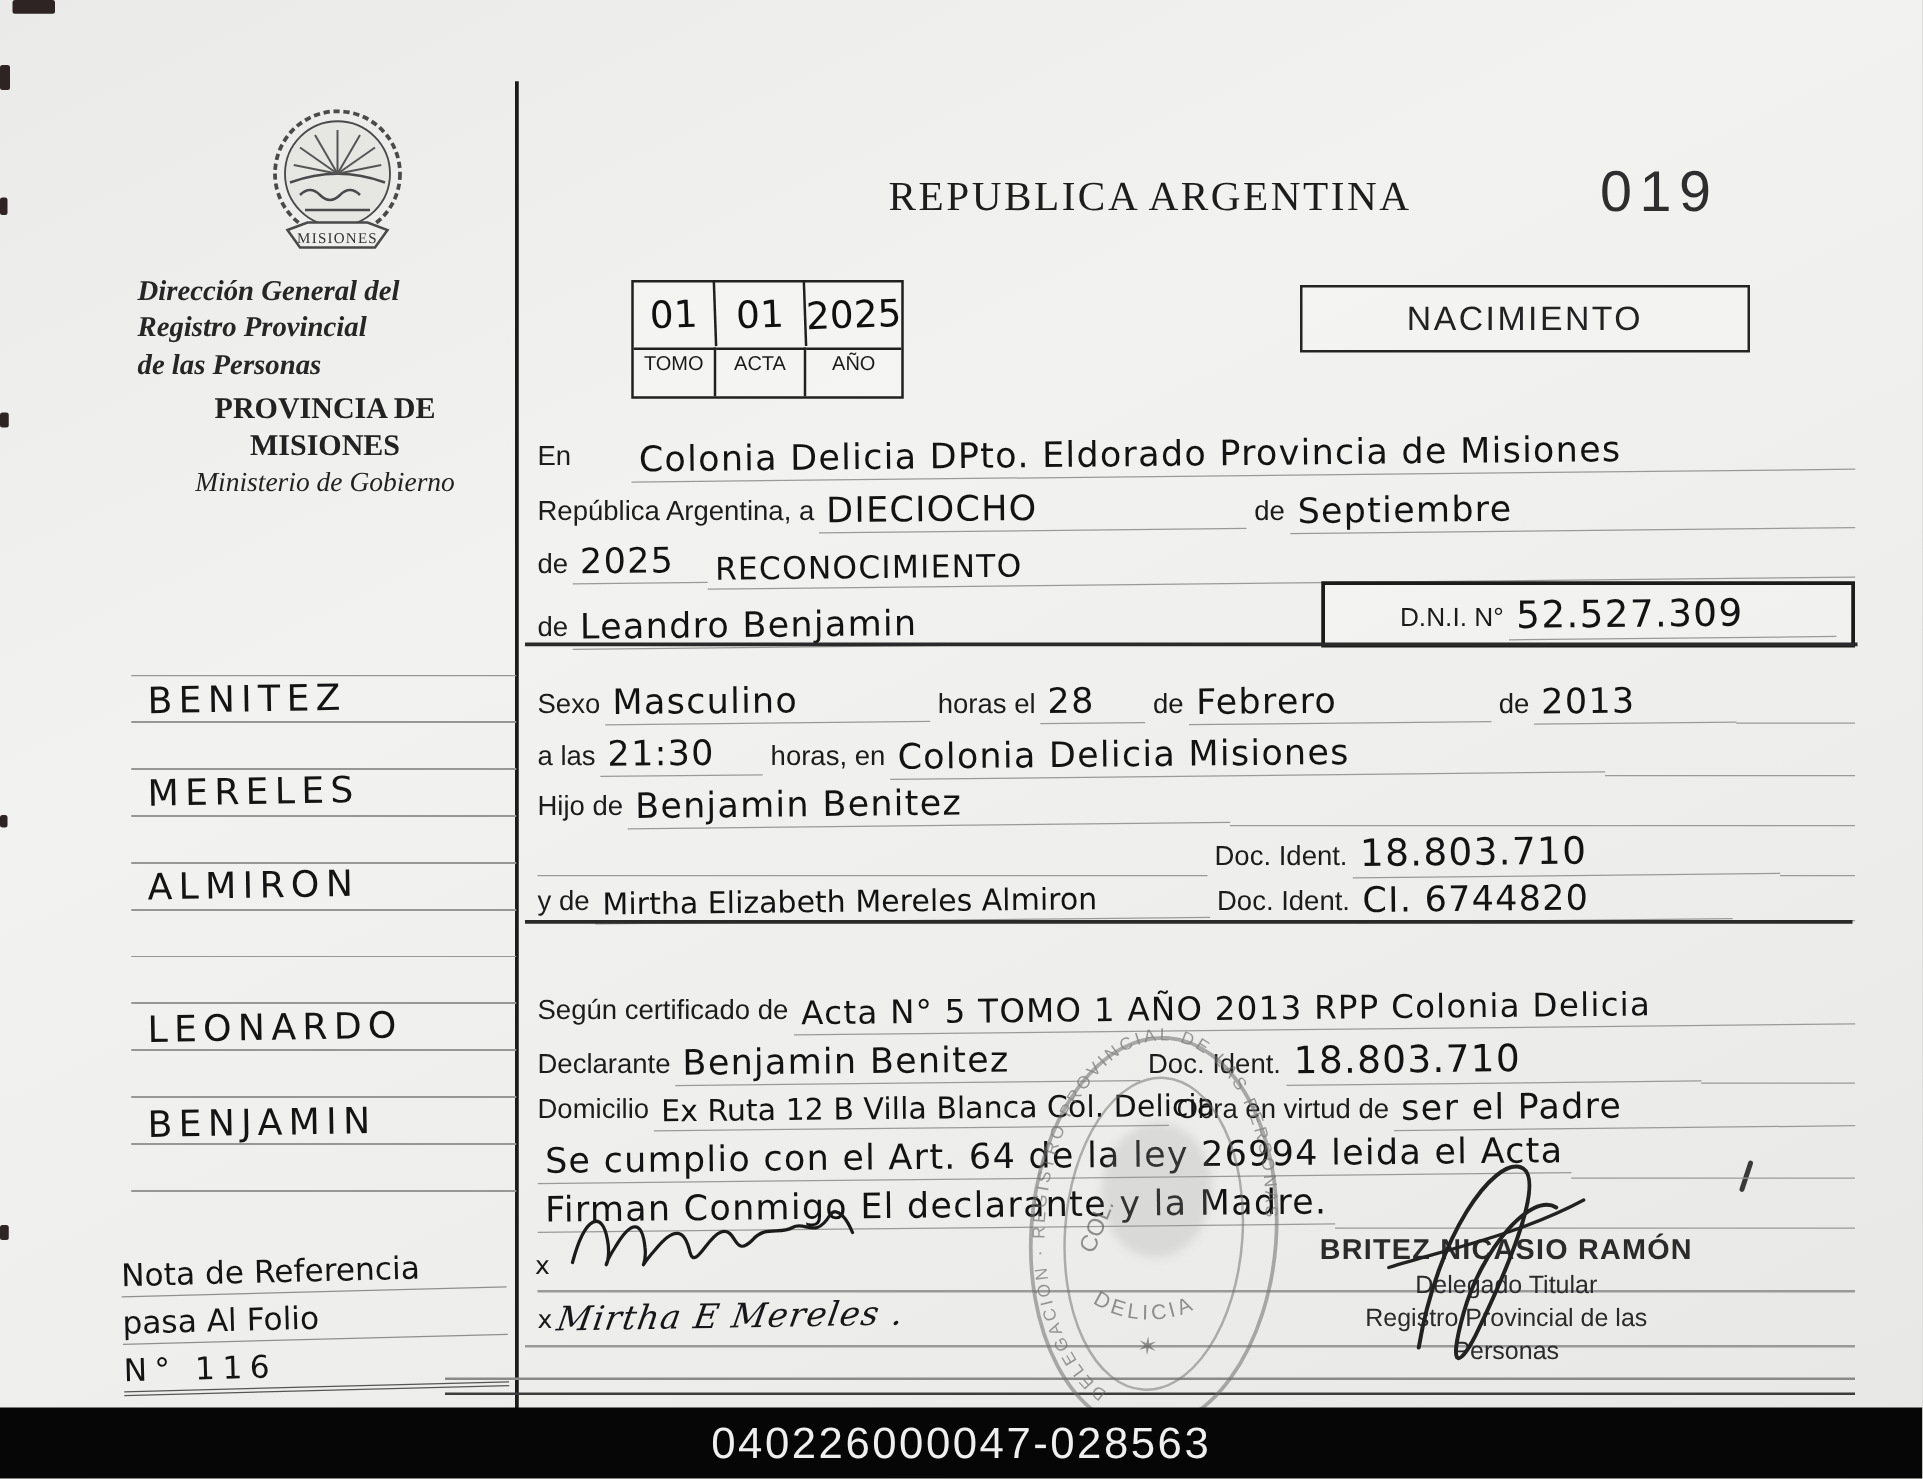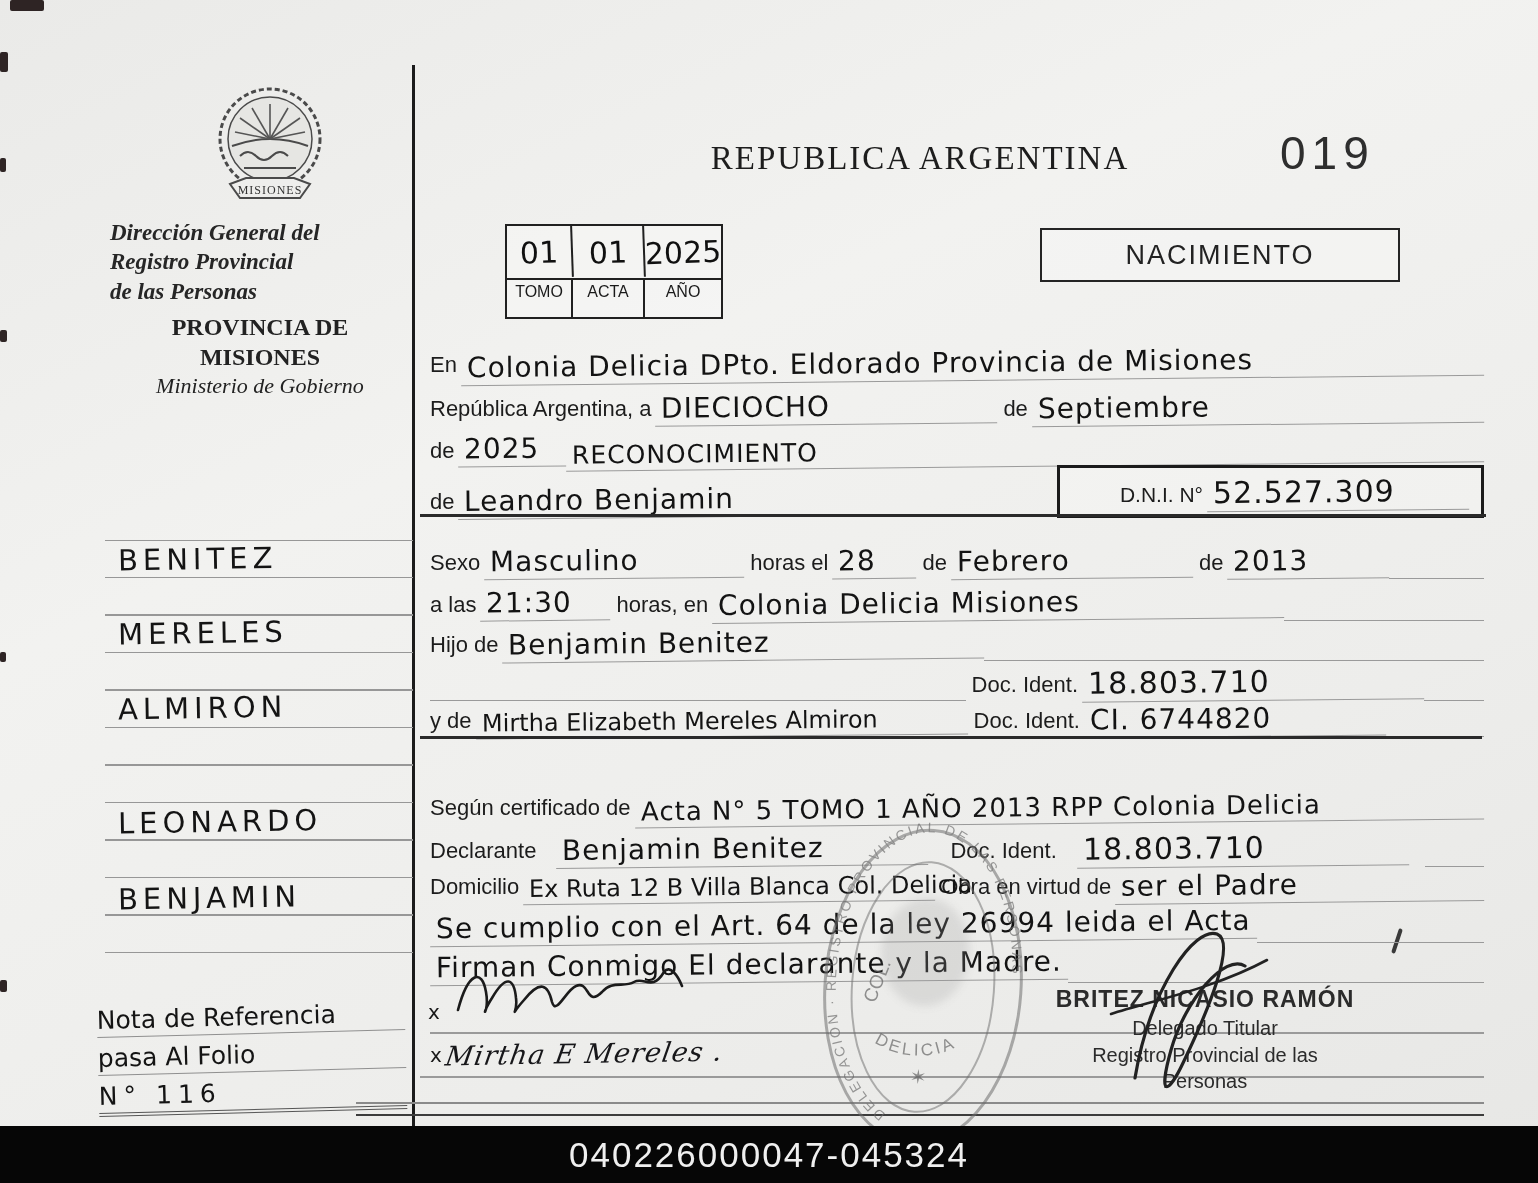--- a/index.html
+++ b/index.html
@@ -144,21 +144,21 @@
     <div class="cell val">2025</div>
     <div class="cell lab">TOMO</div>
     <div class="cell lab">ACTA</div>
     <div class="cell lab">AÑO</div>
   </div>
 
   <div class="act-box">
     <span>NACIMIENTO</span>
   </div>
 
-  <div class="row" style="top:346px;">
+  <div class="row" style="top:346px;gap:44px;">
     <span class="pl">En</span>
     <span class="hw uv" style="flex:1;">Colonia Delicia DPto. Eldorado Provincia de Misiones</span>
   </div>
 
   <div class="row" style="top:390px;">
     <span class="pl">República Argentina, a</span>
     <span class="hw uv" style="width:330px;">DIECIOCHO</span>
     <span class="pl after">de</span>
     <span class="hw uv" style="flex:1;">Septiembre</span>
   </div>
@@ -222,21 +222,21 @@
   </div>
 
   <div class="hr-thick" style="left:420px;top:736px;width:1062px;"></div>
 
 
   <div class="row" style="top:792px;">
     <span class="pl">Según certificado de</span>
     <span class="hw uv" style="flex:1;font-size:26px;">Acta N° 5 TOMO 1 AÑO 2013 RPP Colonia Delicia</span>
   </div>
 
-  <div class="row" style="top:830px;gap:16px;">
+  <div class="row" style="top:830px;">
     <span class="pl">Declarante</span>
     <span class="hw uv" style="width:360px;">Benjamin Benitez</span>
     <span class="pl after">Doc. Ident.</span>
     <span class="hw uv" style="width:320px;font-size:30px;">18.803.710</span>
     <span class="fill"></span>
   </div>
 
   <div class="row" style="top:868px;">
     <span class="pl">Domicilio</span>
     <span class="hw sm uv" style="width:400px;">Ex Ruta 12 B Villa Blanca Col. Delicia</span>
@@ -295,16 +295,16 @@
       <textPath href="#ringPath" startOffset="4%">DELEGACIÓN · REGISTRO PROVINCIAL DE LAS PERSONAS</textPath>
     </text>
     <text x="58" y="185" font-size="19" fill="#5f5f5f" opacity="0.85" transform="rotate(-72 58 185)" font-family="Liberation Sans,sans-serif">COL.</text>
     <text font-size="17" fill="#5f5f5f" letter-spacing="3" opacity="0.85" font-family="Liberation Sans,sans-serif">
       <textPath href="#arcPath" startOffset="8%">DELICIA</textPath>
     </text>
     <text x="98" y="262" font-size="20" fill="#5f5f5f" opacity="0.85">✶</text>
   </svg>
 
   <div class="footer-bar">
-    <span>040226000047-045324</span>
+    <span>040226000047-028563</span>
   </div>
 
 </div>
 
 </body></html>

